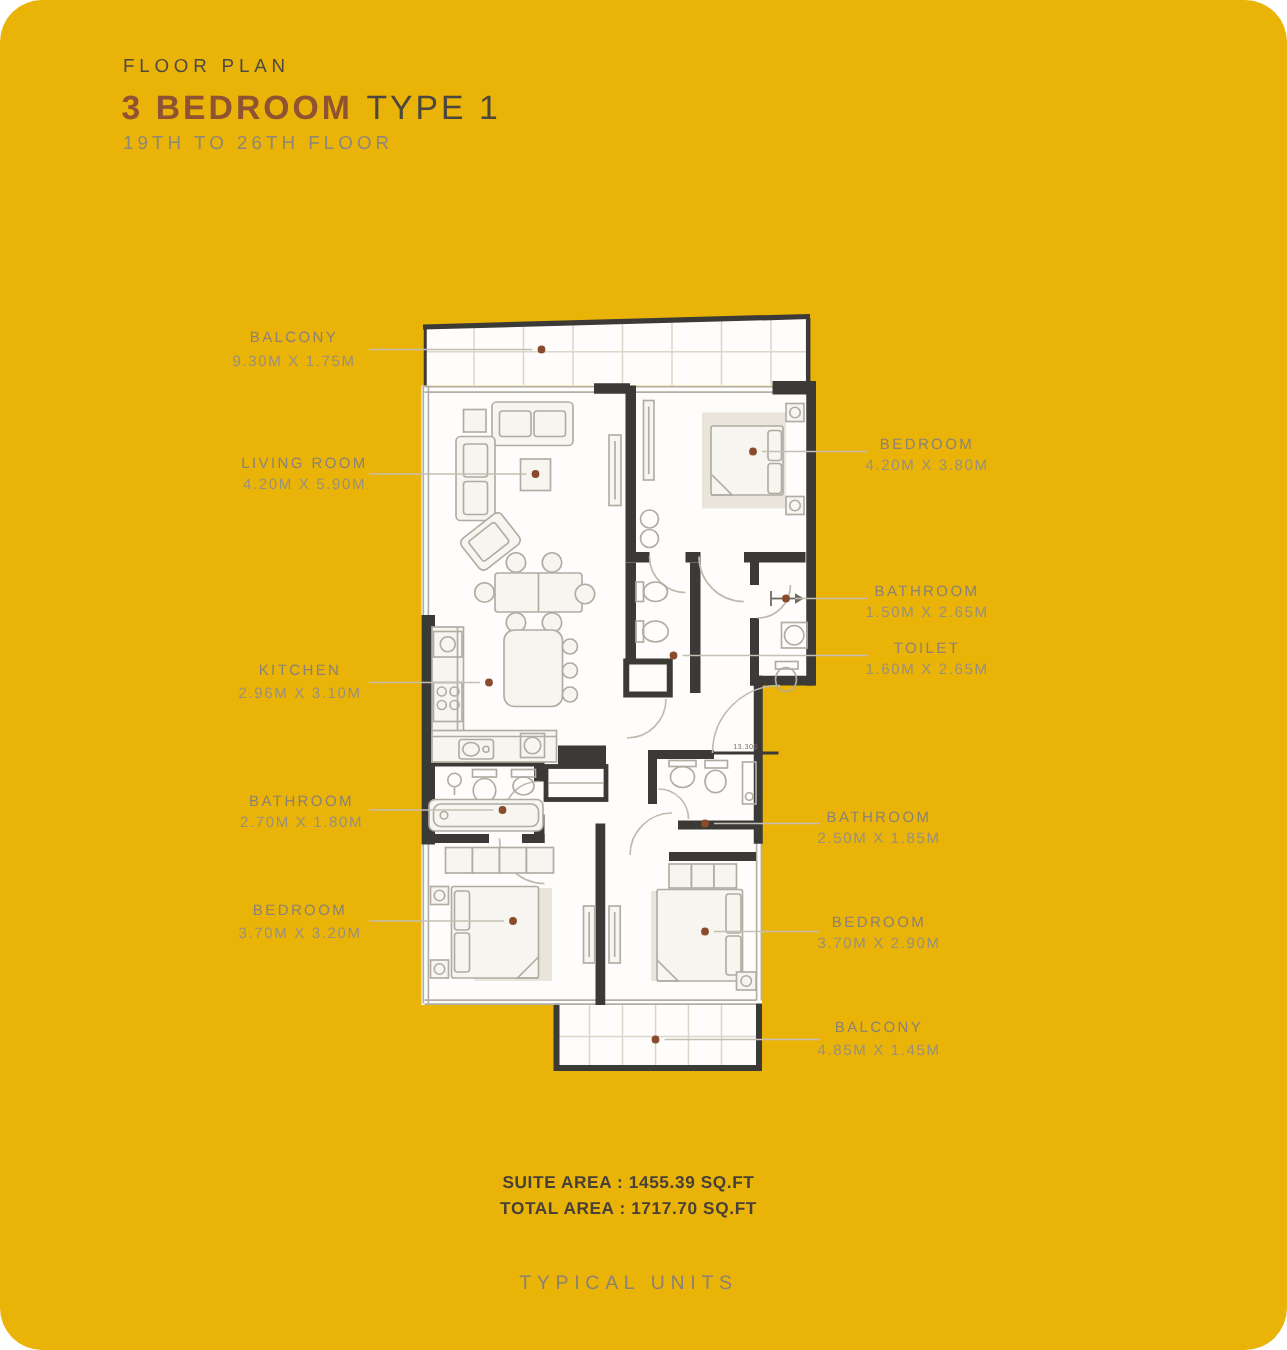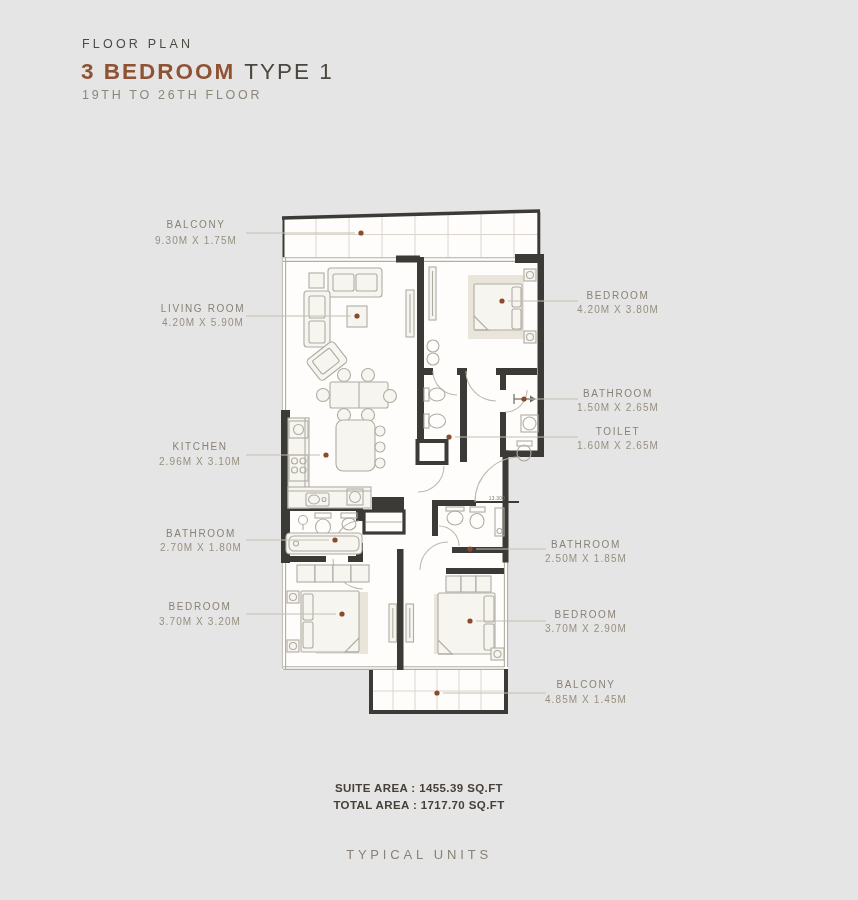--- a/index.html
+++ b/index.html
@@ -1,21 +1,22 @@
 <!DOCTYPE html>
 <html><head>
 <meta charset="utf-8">
 <style>
   html,body{margin:0;padding:0;}
   .page{
     position:relative;
     width:858px;height:900px;
-    background:#e5e5e5;
+    background:#eab308;
     font-family:"Liberation Sans", sans-serif;
     overflow:hidden;
+    border-radius:28px;
   }
   .plan-svg{position:absolute;left:0;top:0;}
   
   text{font-family:"Liberation Sans", sans-serif;}
   .kicker{font-size:12.5px;letter-spacing:3.2px;fill:#4E4A43;}
   .title-accent{font-size:22.5px;font-weight:bold;letter-spacing:2px;fill:#8F5233;}
   .title-rest{font-size:22.5px;letter-spacing:2px;fill:#4B473F;}
   .subtitle{font-size:12.5px;letter-spacing:2.7px;fill:#8D867A;}
   .lbl{font-size:10px;letter-spacing:1.6px;fill:#8A8276;}
   .dims{font-size:10px;letter-spacing:1.1px;fill:#97907F;}

